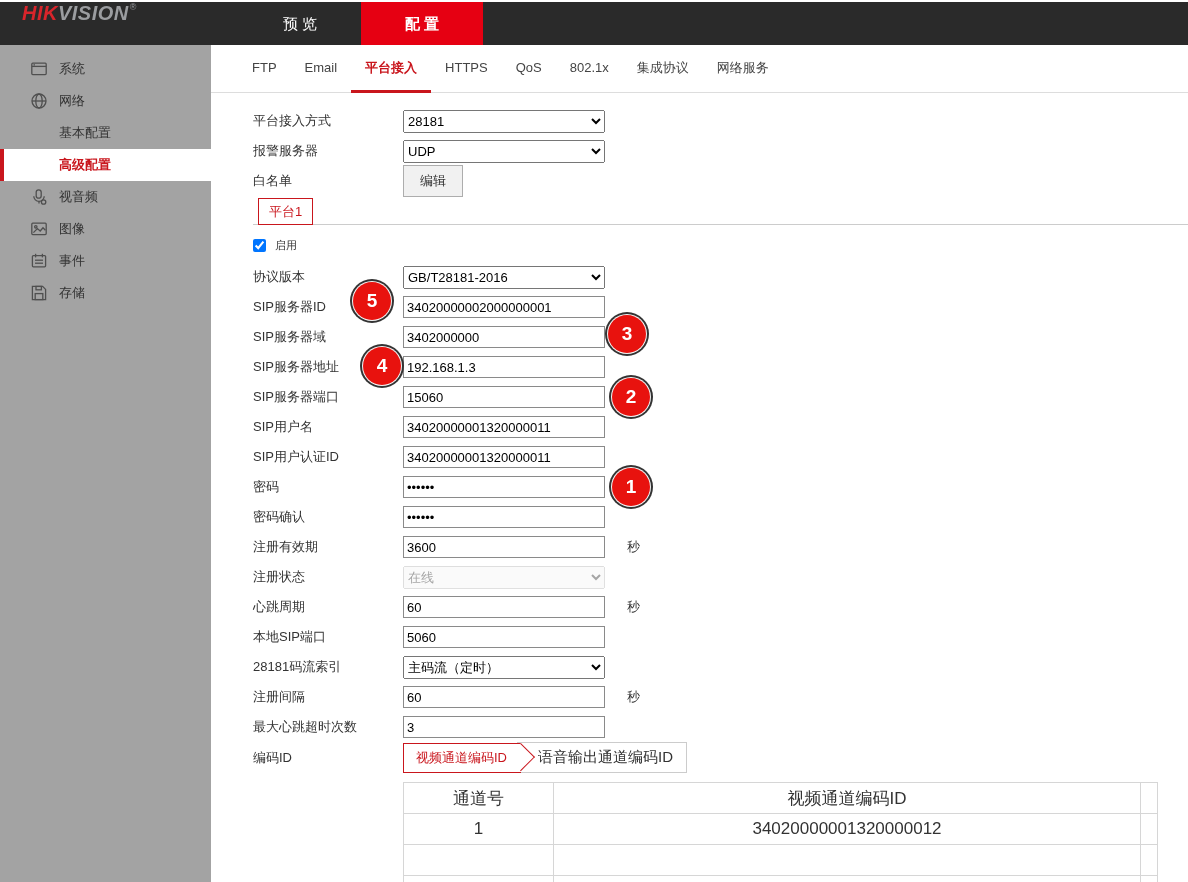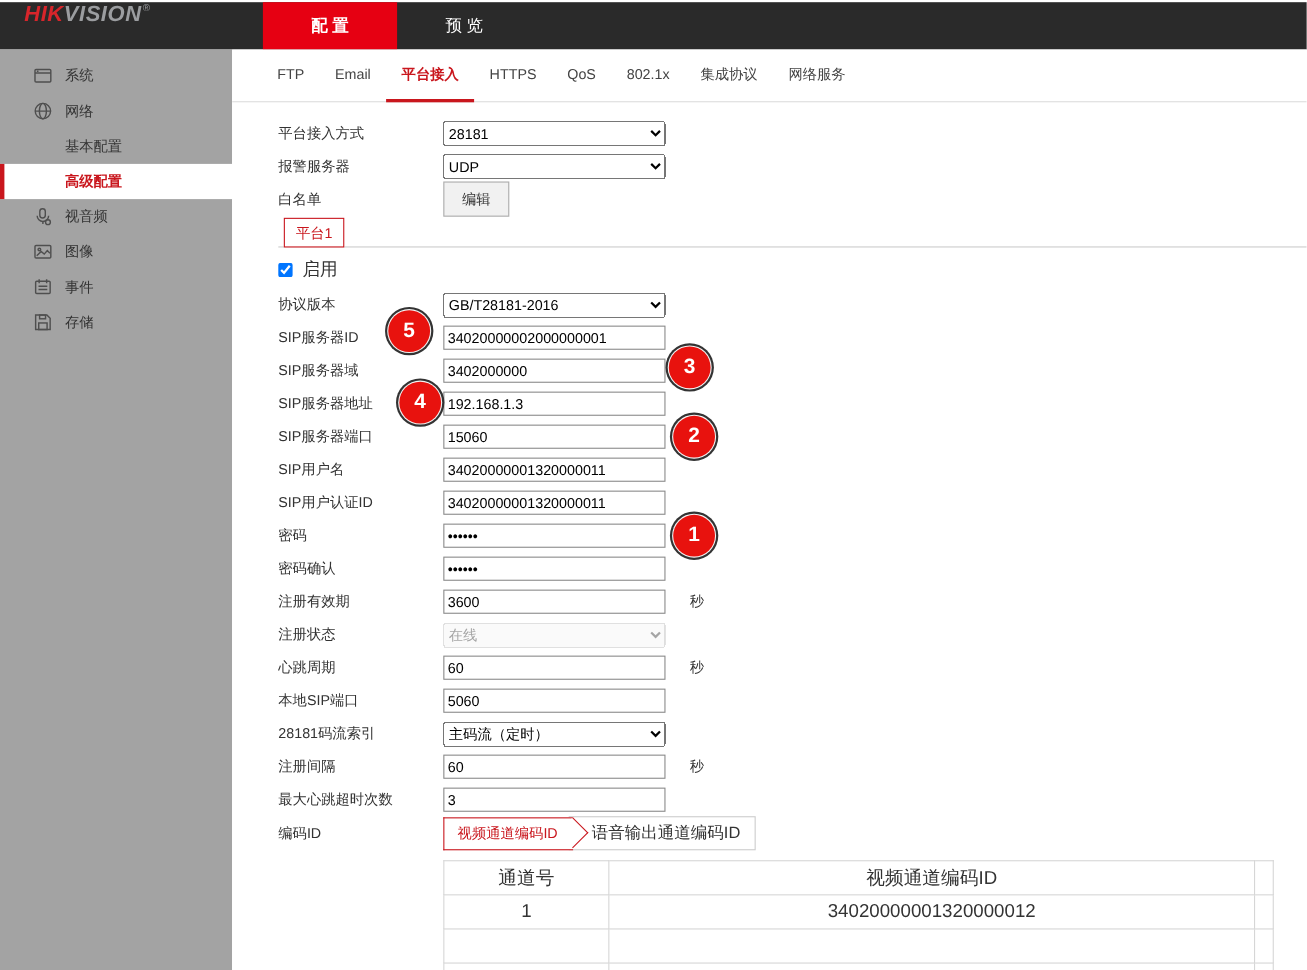--- a/index.html
+++ b/index.html
@@ -41,21 +41,21 @@
   .suffix { margin-left:22px; font-size:13px; color:#333; }
   .btn { width:60px; height:32px; background:#f1f1f1; border:1px solid #adadad; font-size:13px; color:#333; cursor:pointer;
     font-family:"Liberation Sans","DejaVu Sans",sans-serif; }
 
   .platline { border-bottom:1px solid #ccc; margin-top:2px; padding-left:5px; height:27px; }
   .plattab { display:inline-block; border:1px solid #c9161d; color:#c9161d; background:#fff;
     font-size:13px; padding:4px 10px; height:27px; cursor:pointer; }
 
   .chkrow { display:flex; align-items:center; margin-top:11px; height:18px; }
   .chkrow input { width:13px; height:13px; margin-right:9px; }
-  .chkrow label { font-size:16px; color:#333; }
+  .chkrow label { font-size:11px; color:#333; }
   .fields { margin-top:8px; }
 
   .badge { position:absolute; width:38px; height:38px; border-radius:50%; background:#e8120e; color:#fff;
     display:flex; align-items:center; justify-content:center; font-size:19px; font-weight:bold;
     box-shadow:0 0 0 1px #f4f4f4, 0 0 0 3px #333; top:-8px; z-index:5; }
 
   
   .encrow { display:flex; align-items:center; margin-top:2px; height:27px; }
   .enctabs { display:flex; align-items:center; position:relative; }
   .enctab-active { position:relative; border:1px solid #c9161d; border-right:none; color:#c9161d;
@@ -74,22 +74,22 @@
 </head>
 <body>
 
 <div class="topbar">
   <div class="logo">
     <span class="hik">HIK</span>
       <span class="vision">VISION</span>
       <span class="reg">®</span>
   </div>
   <div class="topnav">
+    <div class="topnav-item">预 览</div>
     <div class="topnav-item active">配 置</div>
-    <div class="topnav-item">预 览</div>
   </div>
 </div>
 
 <div class="wrap">
   <div class="sidebar">
     <div class="side-item">
       <span class="ic">
         <svg width="18" height="18" viewBox="0 0 18 18" fill="none" stroke="#4f4f4f" stroke-width="1.3">
           <rect x="1.8" y="3.2" width="14.4" height="11.4" rx="1"></rect>
             <line x1="1.8" y1="6.4" x2="16.2" y2="6.4"></line>

